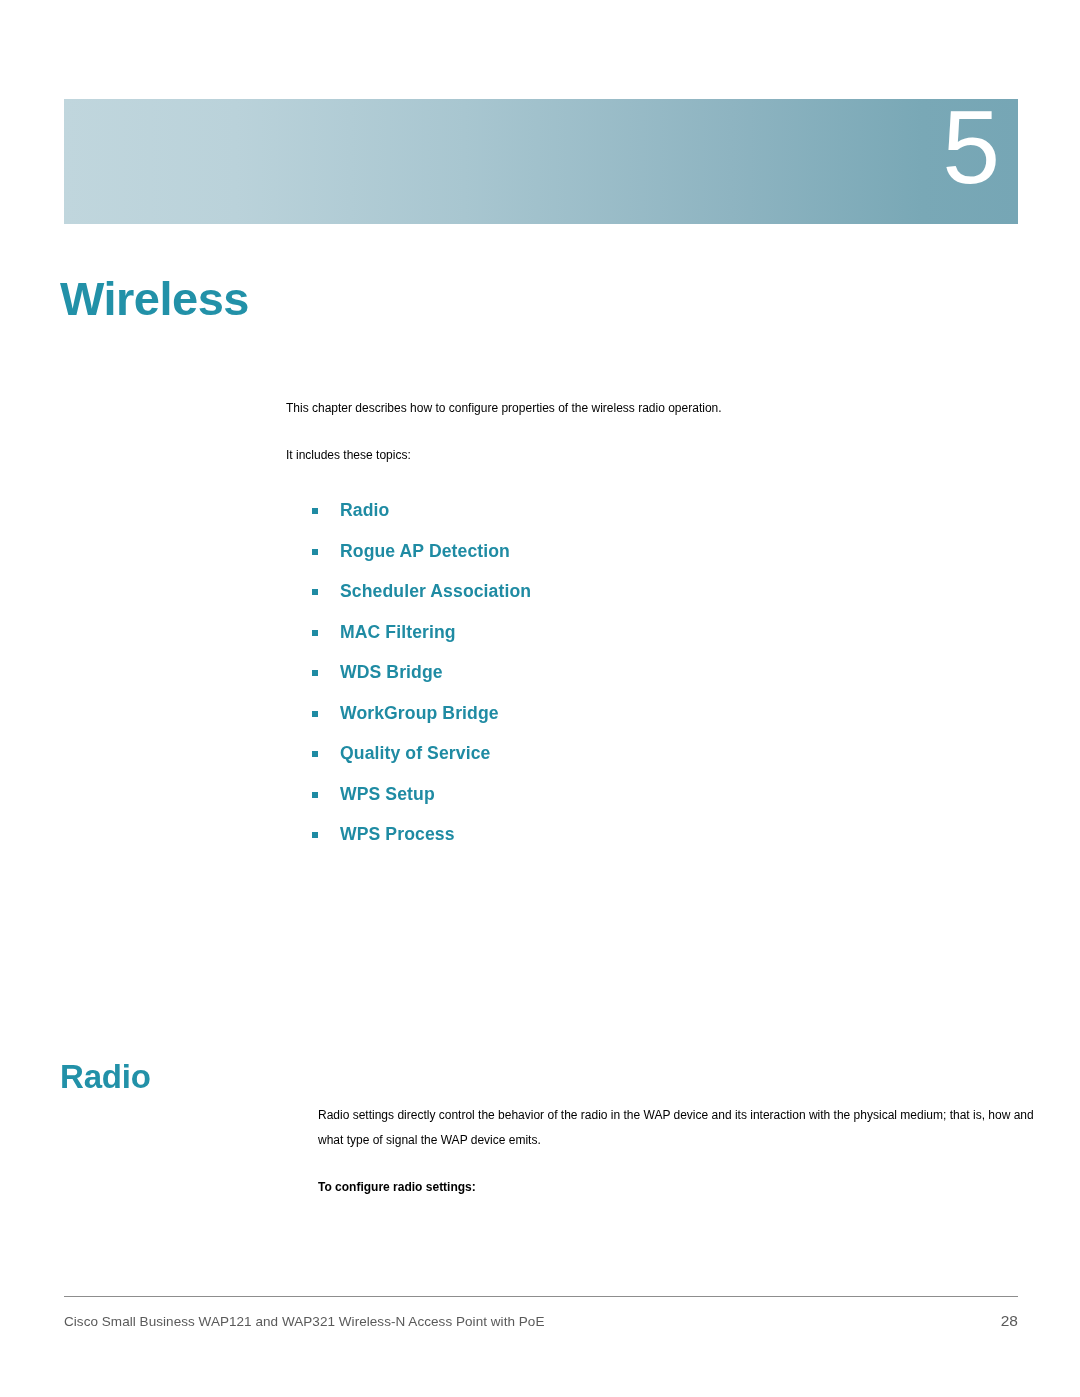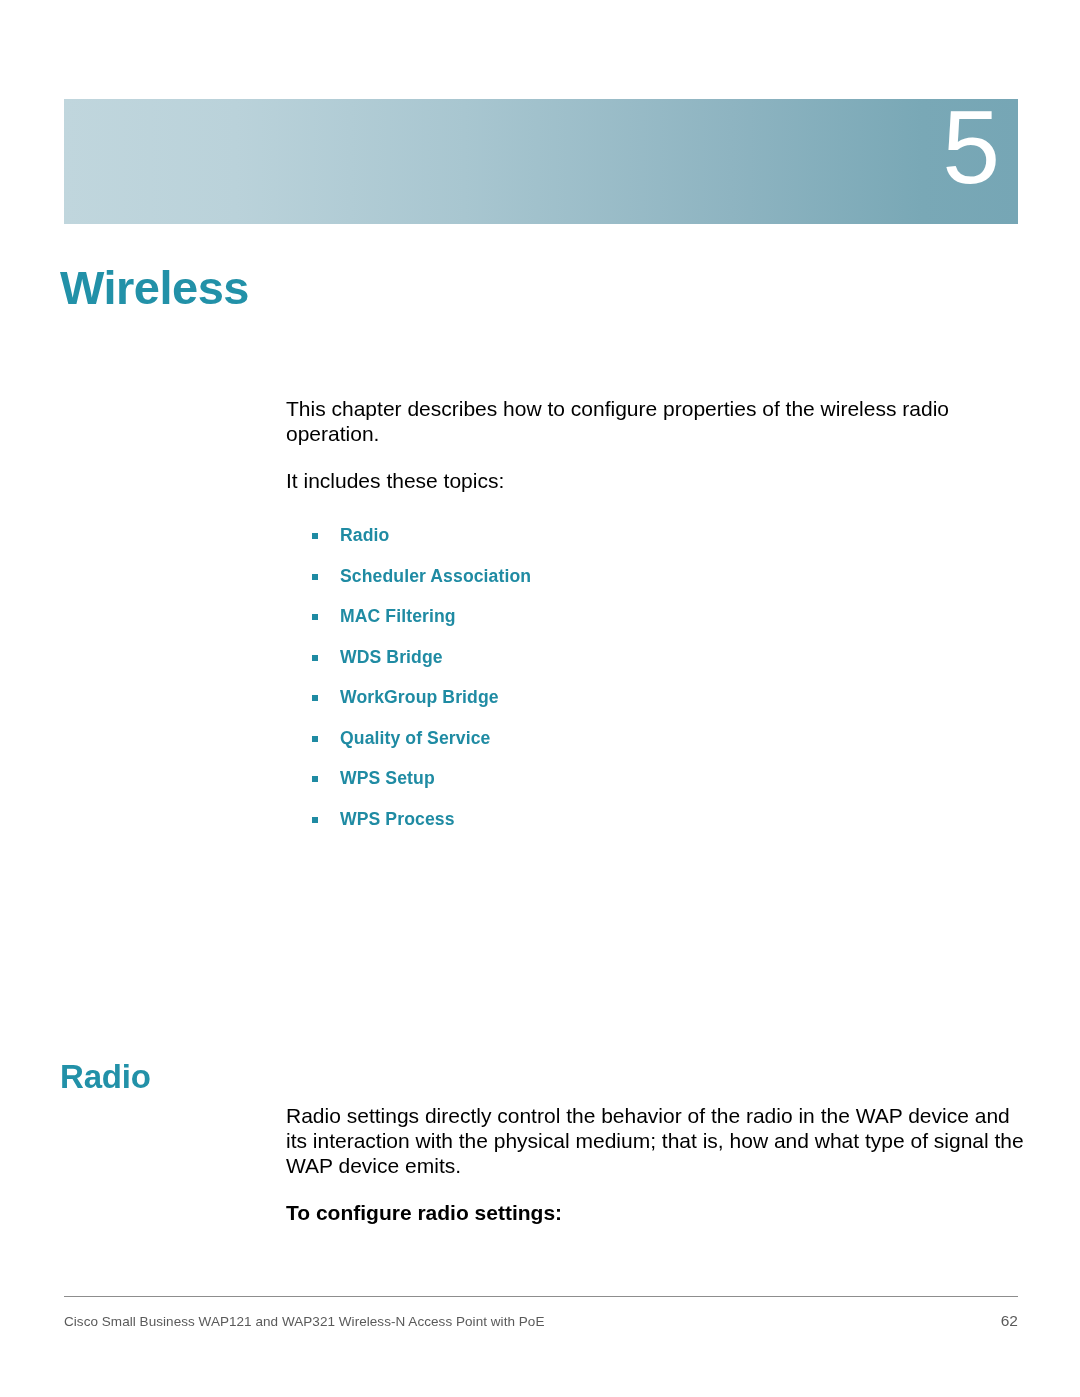--- a/index.html
+++ b/index.html
@@ -42,43 +42,43 @@
     line-height: 1;
     font-weight: 300;
     color: #ffffff;
     letter-spacing: -2px;
   }
 
   
   .chapter-title {
     position: absolute;
     left: 60px;
-    top: 232px;
+    top: 243px;
     font-size: 47px;
     font-weight: bold;
     color: #2291a8;
     letter-spacing: -0.5px;
     line-height: 1.05;
   }
 
   
   .content {
     position: absolute;
     left: 286px;
     top: 396px;
     width: 740px;
   }
   .para {
-    font-size: 21px;
+    font-size: 12px;
     line-height: 25px;
     color: #000000;
     margin: 0 0 22px 0;
     max-width: 672px;
   }
-  .para.wide { max-width: 740px; }
+  .para.wide { max-width: 740px; margin-left: 32px; }
   .para.tight { margin-bottom: 0; font-weight: bold; }
 
   
   .topic-list {
     list-style: none;
     margin: 0;
     padding: 0;
     position: relative;
     left: 24px;
   }
@@ -166,20 +166,24 @@
     <p class="para">This chapter describes how to configure properties of the wireless radio operation.</p>
     <p class="para">It includes these topics:</p>
 
     <ul class="topic-list">
       <li class="topic-item">
         <span class="topic-bullet"></span>
         <a class="topic-link" href="#">Radio</a>
       </li>
       <li class="topic-item">
         <span class="topic-bullet"></span>
+        <a class="topic-link" href="#">Rogue AP Detection</a>
+      </li>
+      <li class="topic-item">
+        <span class="topic-bullet"></span>
         <a class="topic-link" href="#">Scheduler Association</a>
       </li>
       <li class="topic-item">
         <span class="topic-bullet"></span>
         <a class="topic-link" href="#">MAC Filtering</a>
       </li>
       <li class="topic-item">
         <span class="topic-bullet"></span>
         <a class="topic-link" href="#">WDS Bridge</a>
       </li>
@@ -206,17 +210,17 @@
 
   <div class="section-body">
     <p class="para wide">Radio settings directly control the behavior of the radio in the WAP device and its interaction with the physical medium; that is, how and what type of signal the WAP device emits.</p>
     <p class="para wide tight">To configure radio settings:</p>
   </div>
 
   <div class="footer">
     <div class="footer-rule"></div>
     <div class="footer-row">
       <span class="footer-text">Cisco Small Business WAP121 and WAP321 Wireless-N Access Point with PoE</span>
-      <span class="footer-page">62</span>
+      <span class="footer-page">28</span>
     </div>
   </div>
 
 </div>
 
 </body></html>

